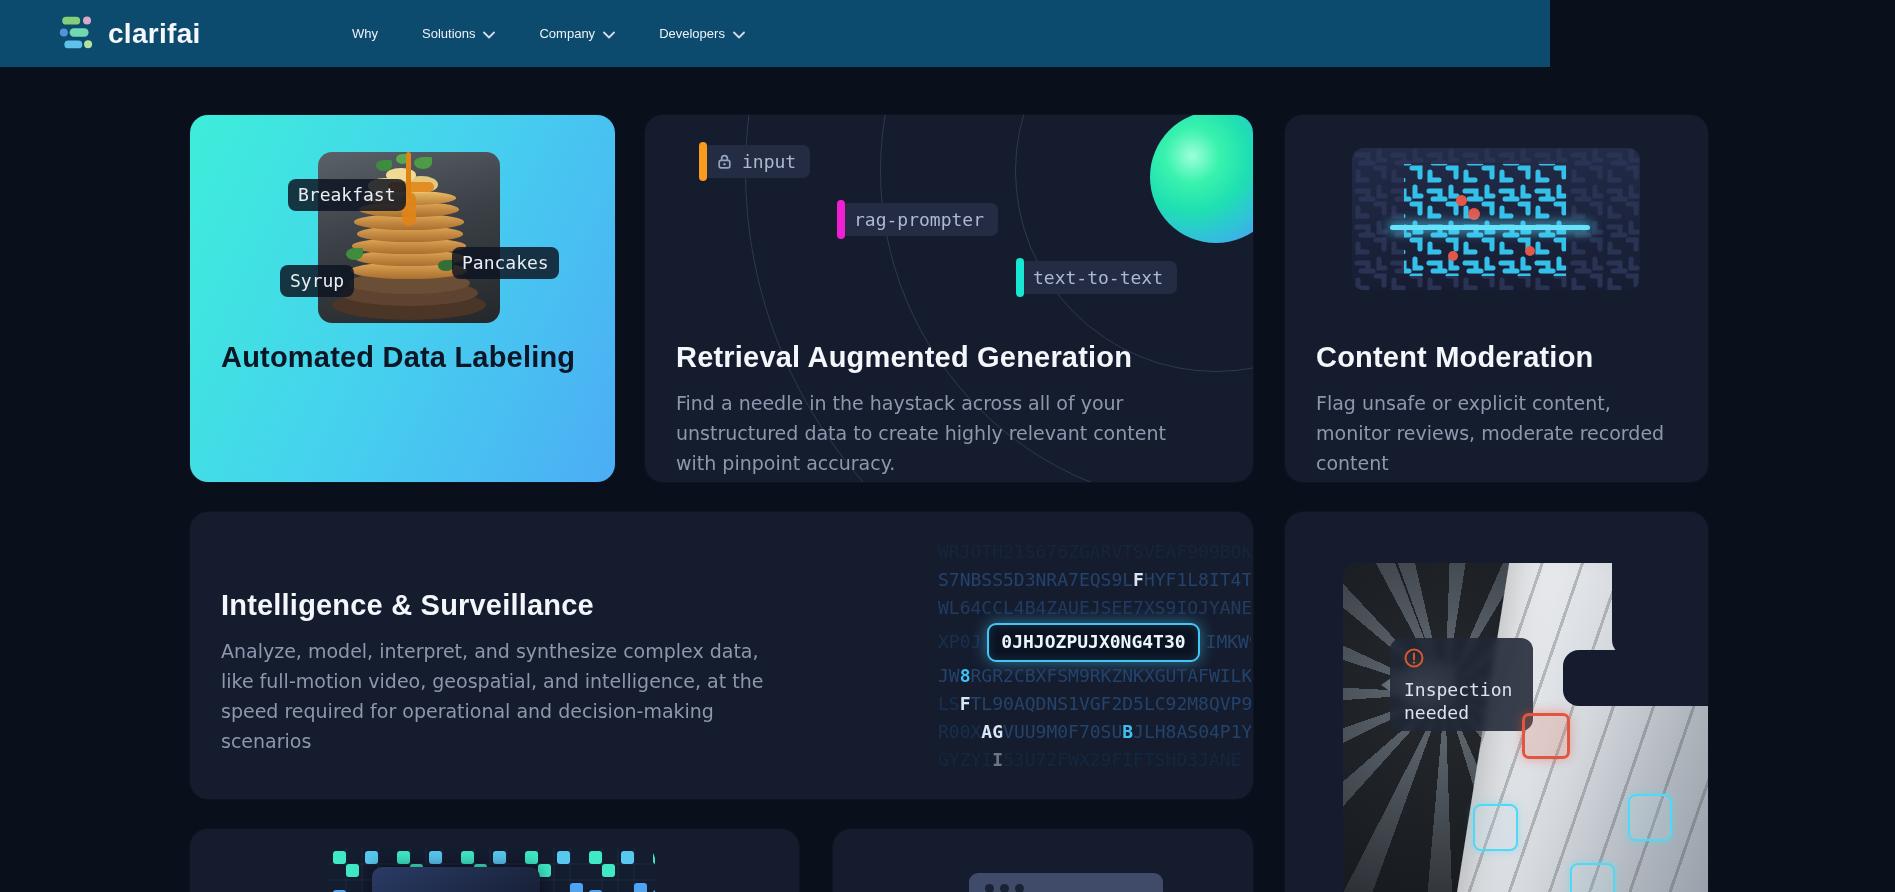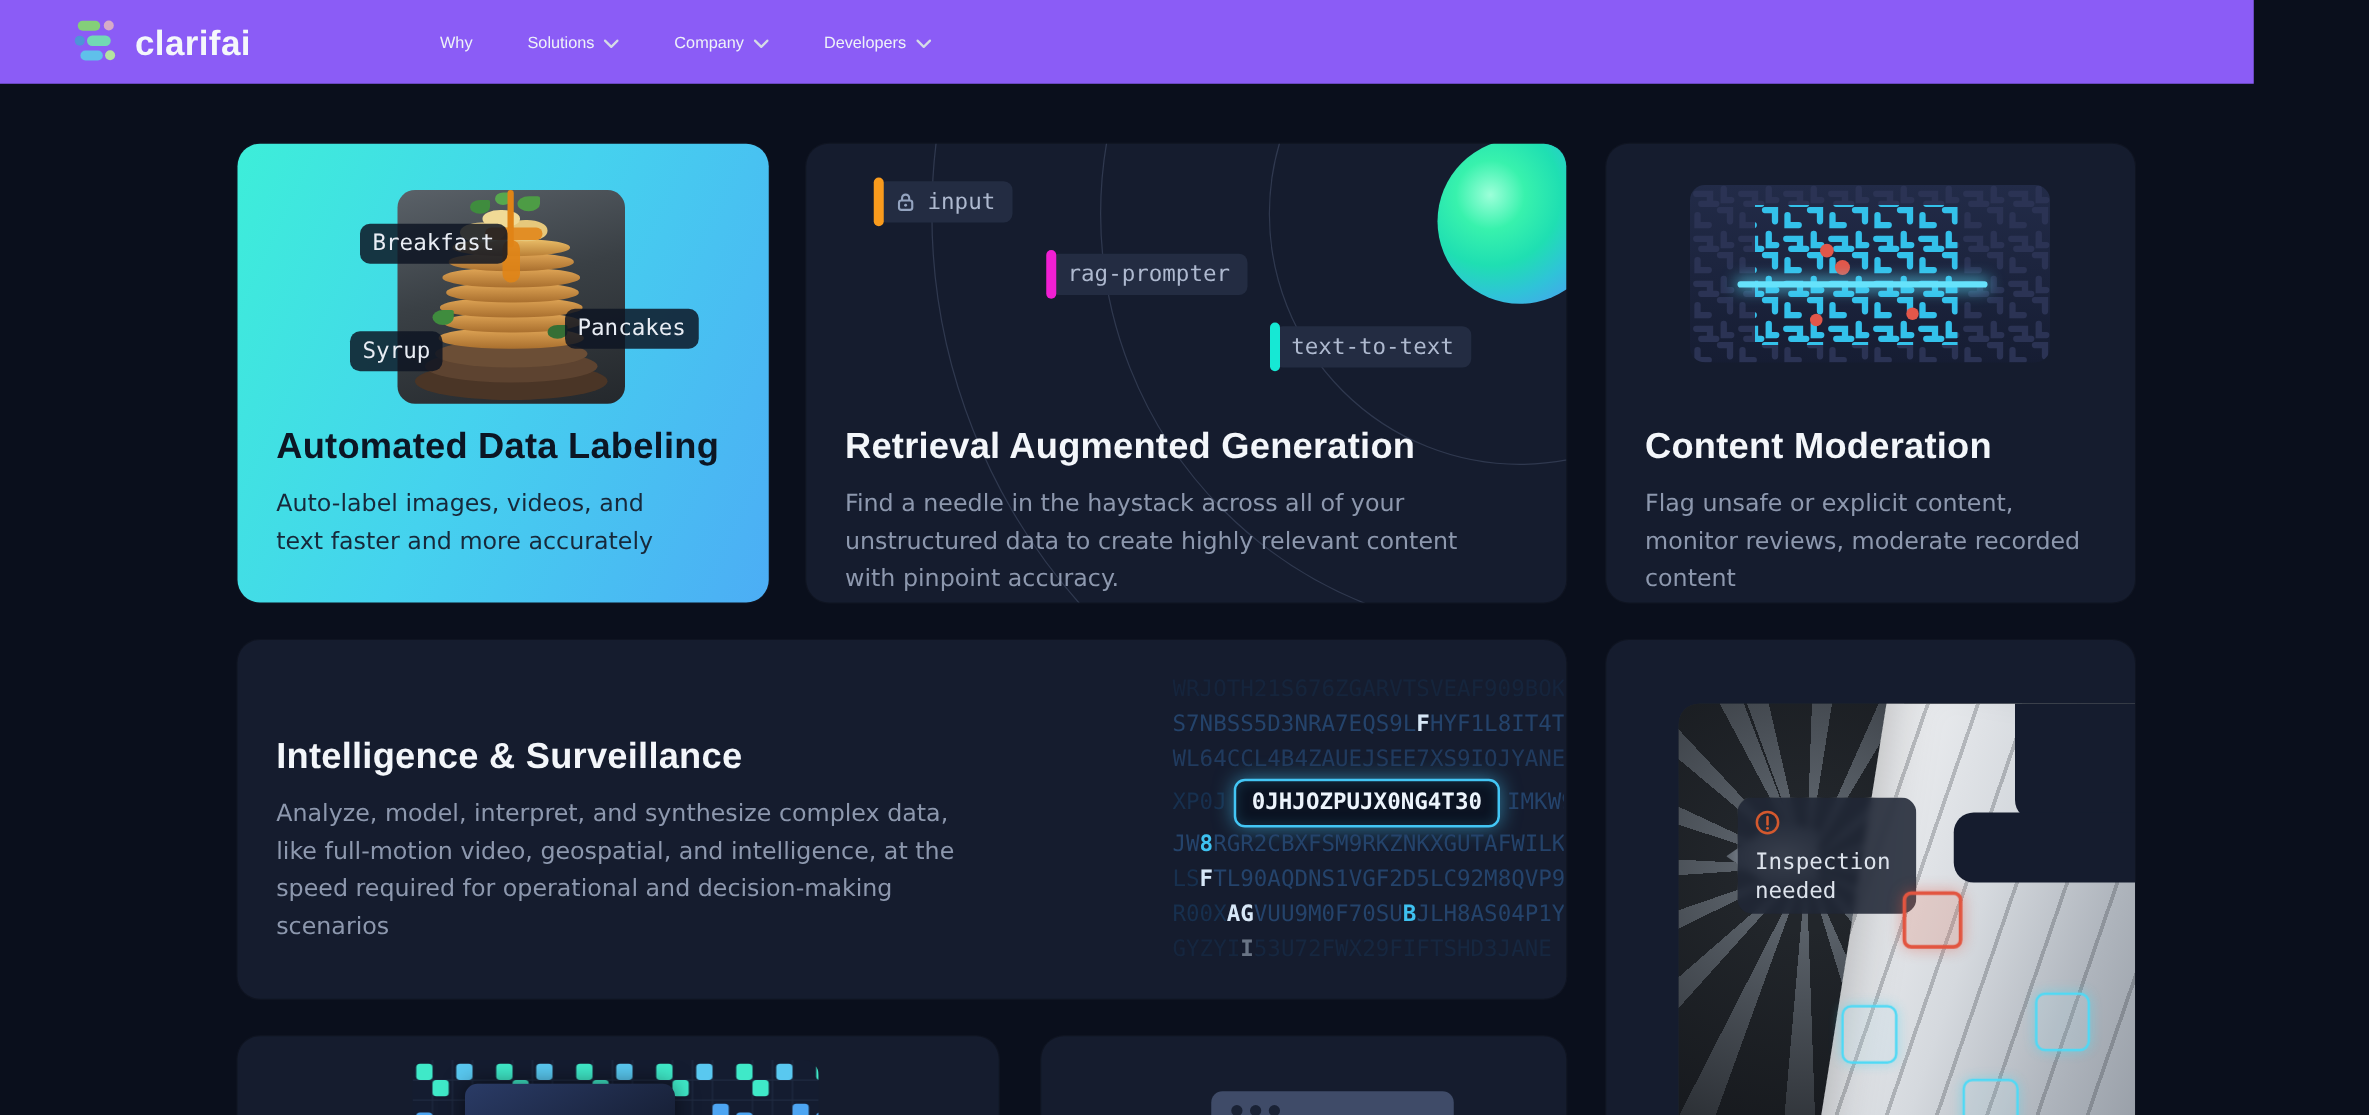--- a/index.html
+++ b/index.html
@@ -1,20 +1,20 @@
 <!DOCTYPE html>
 <html><head>
 <meta charset="utf-8">
 <style>
   html,body{margin:0;padding:0;background:#06080f;}
   .page{position:relative;width:1895px;height:892px;background:#0a0f1c;overflow:hidden;
         font-family:"Liberation Sans",sans-serif;}
 
   
-  .header{position:absolute;left:0;top:0;width:1803px;height:67px;background:#8b5cf6;}
+  .header{position:absolute;left:0;top:0;width:1550px;height:67px;background:#0c4a6e;}
   .logo{position:absolute;left:58px;top:13px;display:flex;align-items:center;gap:12px;cursor:pointer;}
   .logo-text{color:#f4f7fb;font-size:28px;font-weight:700;letter-spacing:.3px;}
   .nav{position:absolute;left:352px;top:0;height:67px;display:flex;align-items:center;gap:44px;}
   .nav-item{display:flex;align-items:center;gap:8px;color:#eef2f8;font-size:13px;font-weight:500;cursor:pointer;}
   .chev{display:inline-block;margin-top:2px;}
 
   
   .card{position:absolute;background:#151c2e;border-radius:18px;overflow:hidden;
         box-shadow:0 0 0 1px rgba(255,255,255,.025);}
   .card-title{position:absolute;left:31px;top:226px;font-size:29px;font-weight:700;
@@ -185,21 +185,20 @@
       <div class="mint" style="left:28px;top:96px;width:17px;height:12px;"></div>
       <div class="mint" style="left:120px;top:108px;width:16px;height:11px;background:#356f35;"></div>
       <div class="syrup" style="left:88px;top:0;width:5px;height:46px;border-radius:3px;"></div>
       <div class="syrup" style="left:84px;top:40px;width:14px;height:34px;border-radius:8px;opacity:.9;"></div>
       <div class="syrup" style="left:70px;top:30px;width:46px;height:10px;border-radius:6px;opacity:.85;"></div>
     </div>
     <div class="tagchip" style="left:58px;top:64px;margin-left:40px;">Breakfast</div>
     <div class="tagchip" style="left:90px;top:150px;">Syrup</div>
     <div class="tagchip" style="left:262px;top:132px;">Pancakes</div>
     <div class="card-title">Automated Data Labeling</div>
-    <div class="card-desc">Auto-label images, videos, and text faster and more accurately</div>
   </div>
 
   <div class="card card-rag">
     <div class="arc" style="left:370px;top:-145px;width:400px;height:400px;"></div>
     <div class="arc" style="left:235px;top:-280px;width:670px;height:670px;"></div>
     <div class="arc" style="left:100px;top:-415px;width:940px;height:940px;"></div>
     <div class="sphere"></div>
     <div class="pipetag" style="left:57px;top:30px;">
       <span class="pipebar bar-orange"></span>
       <span style="display:flex;">

